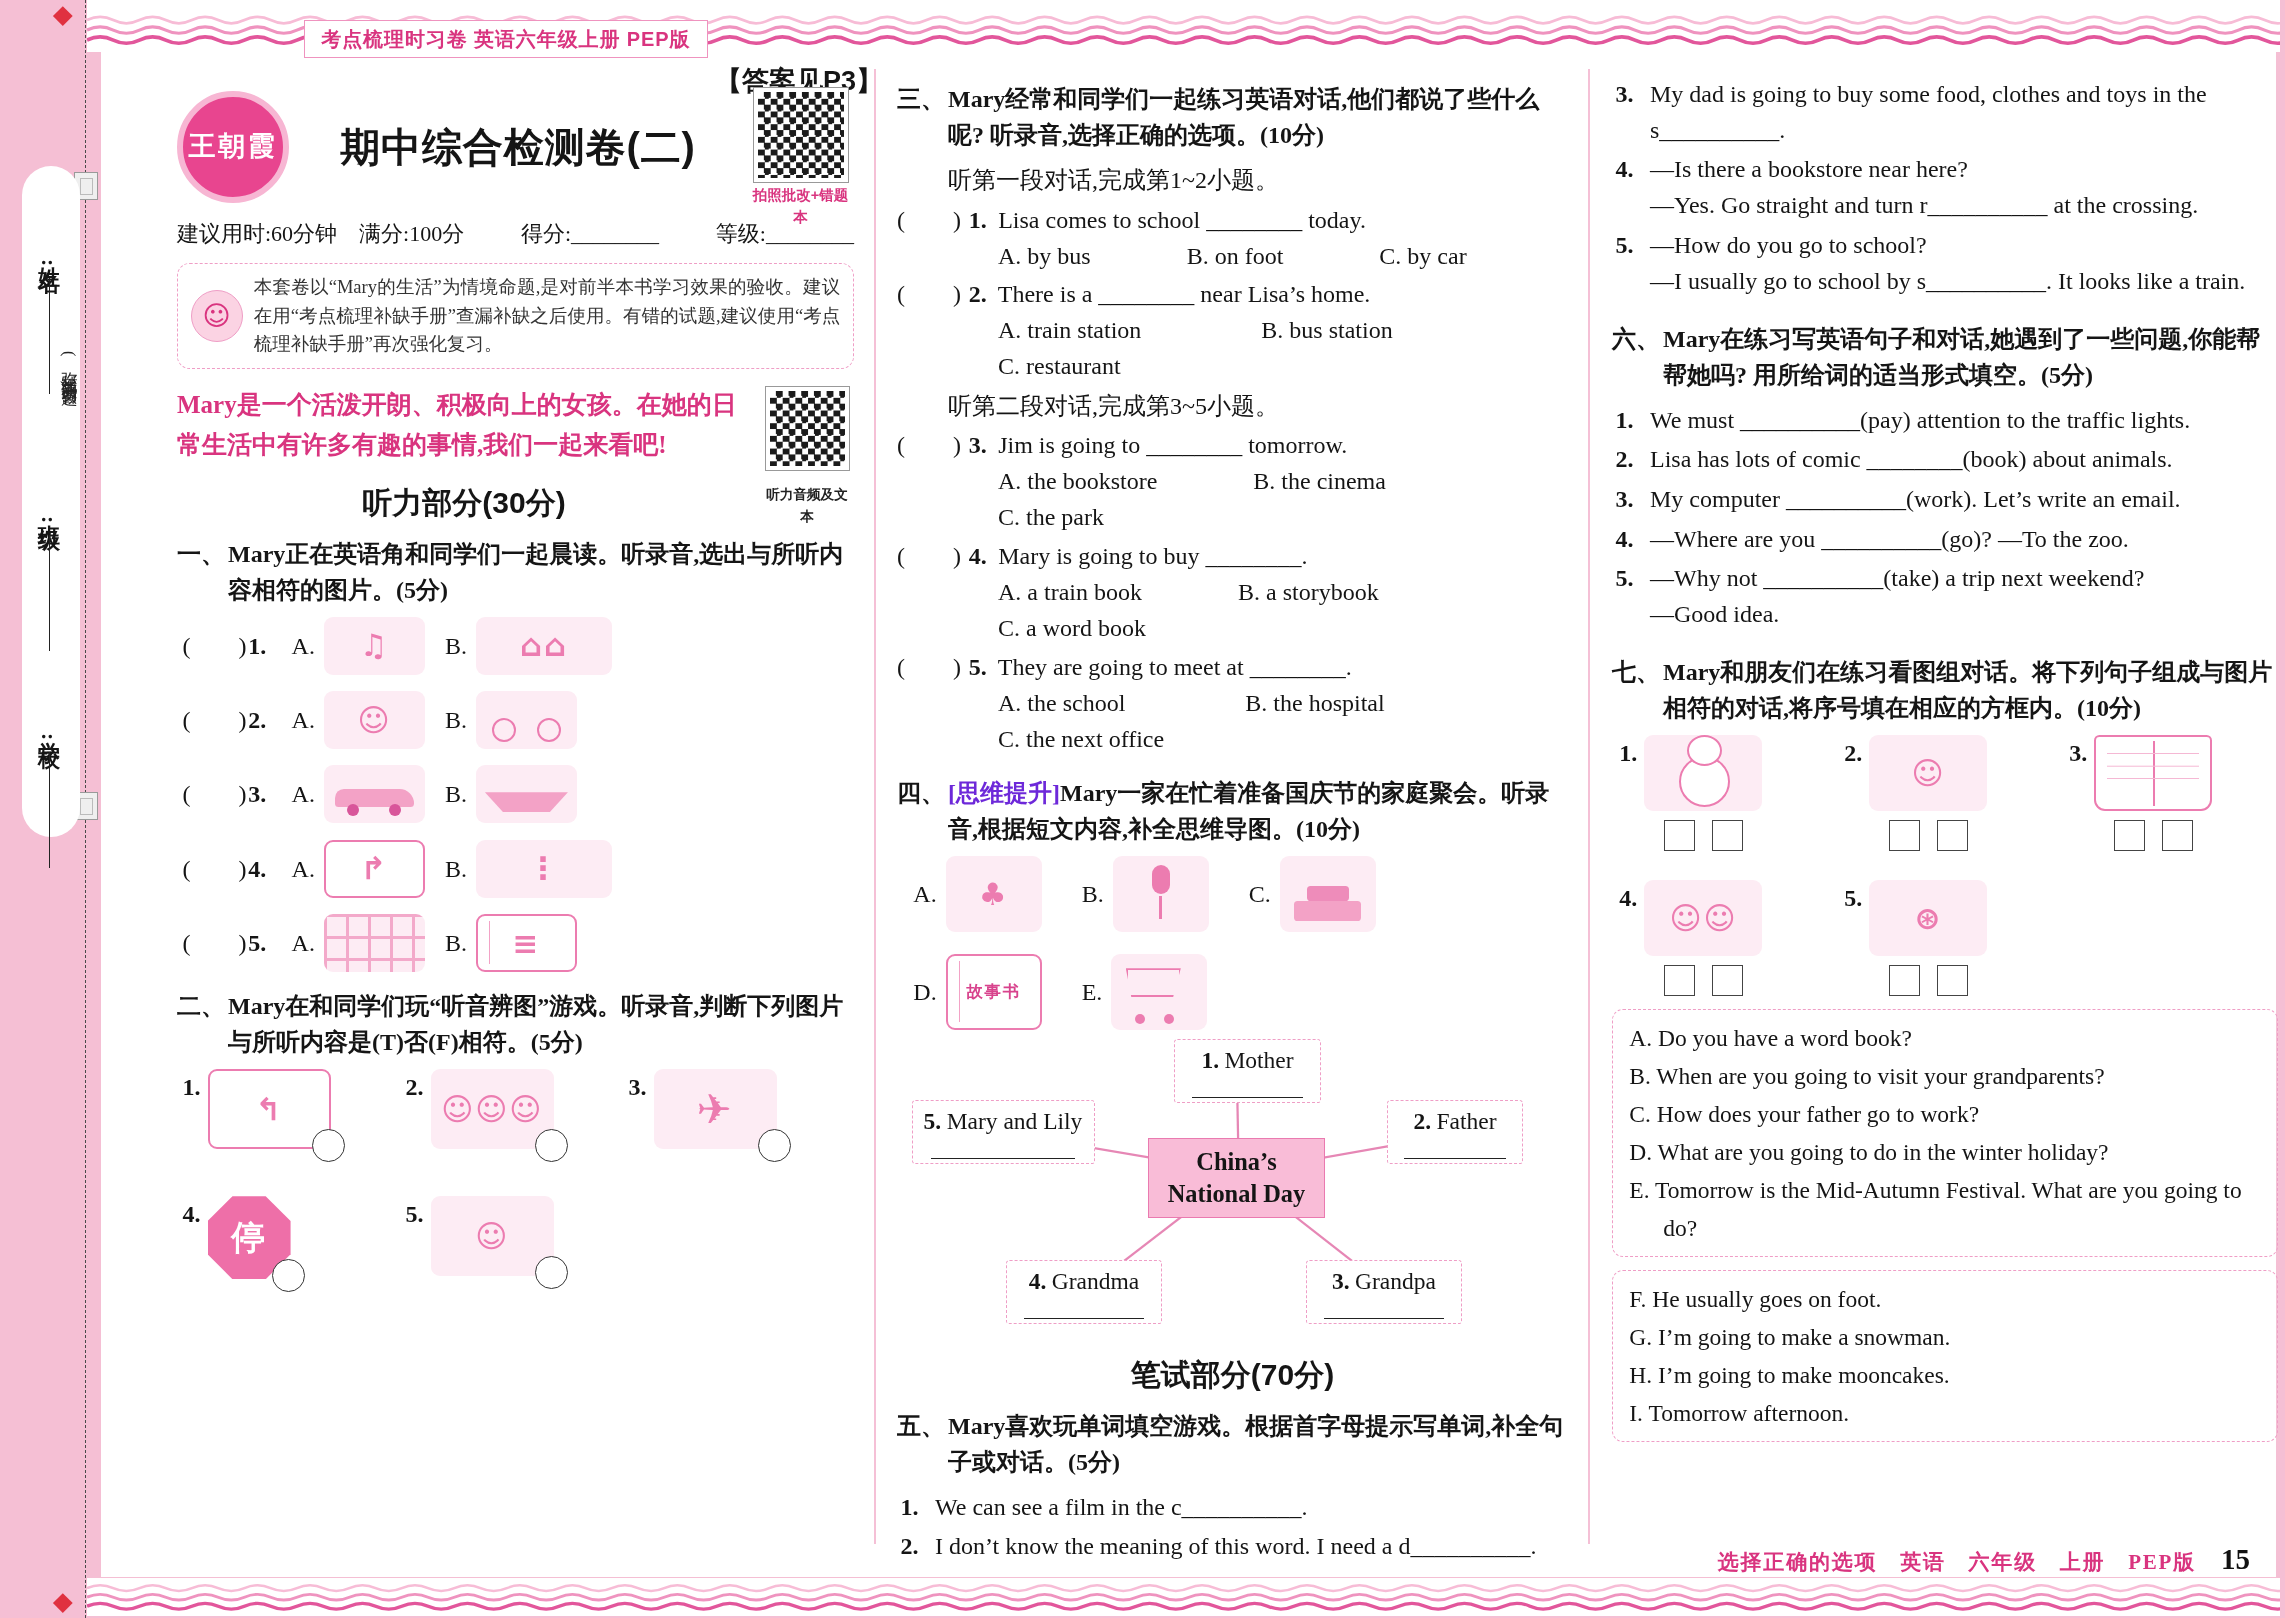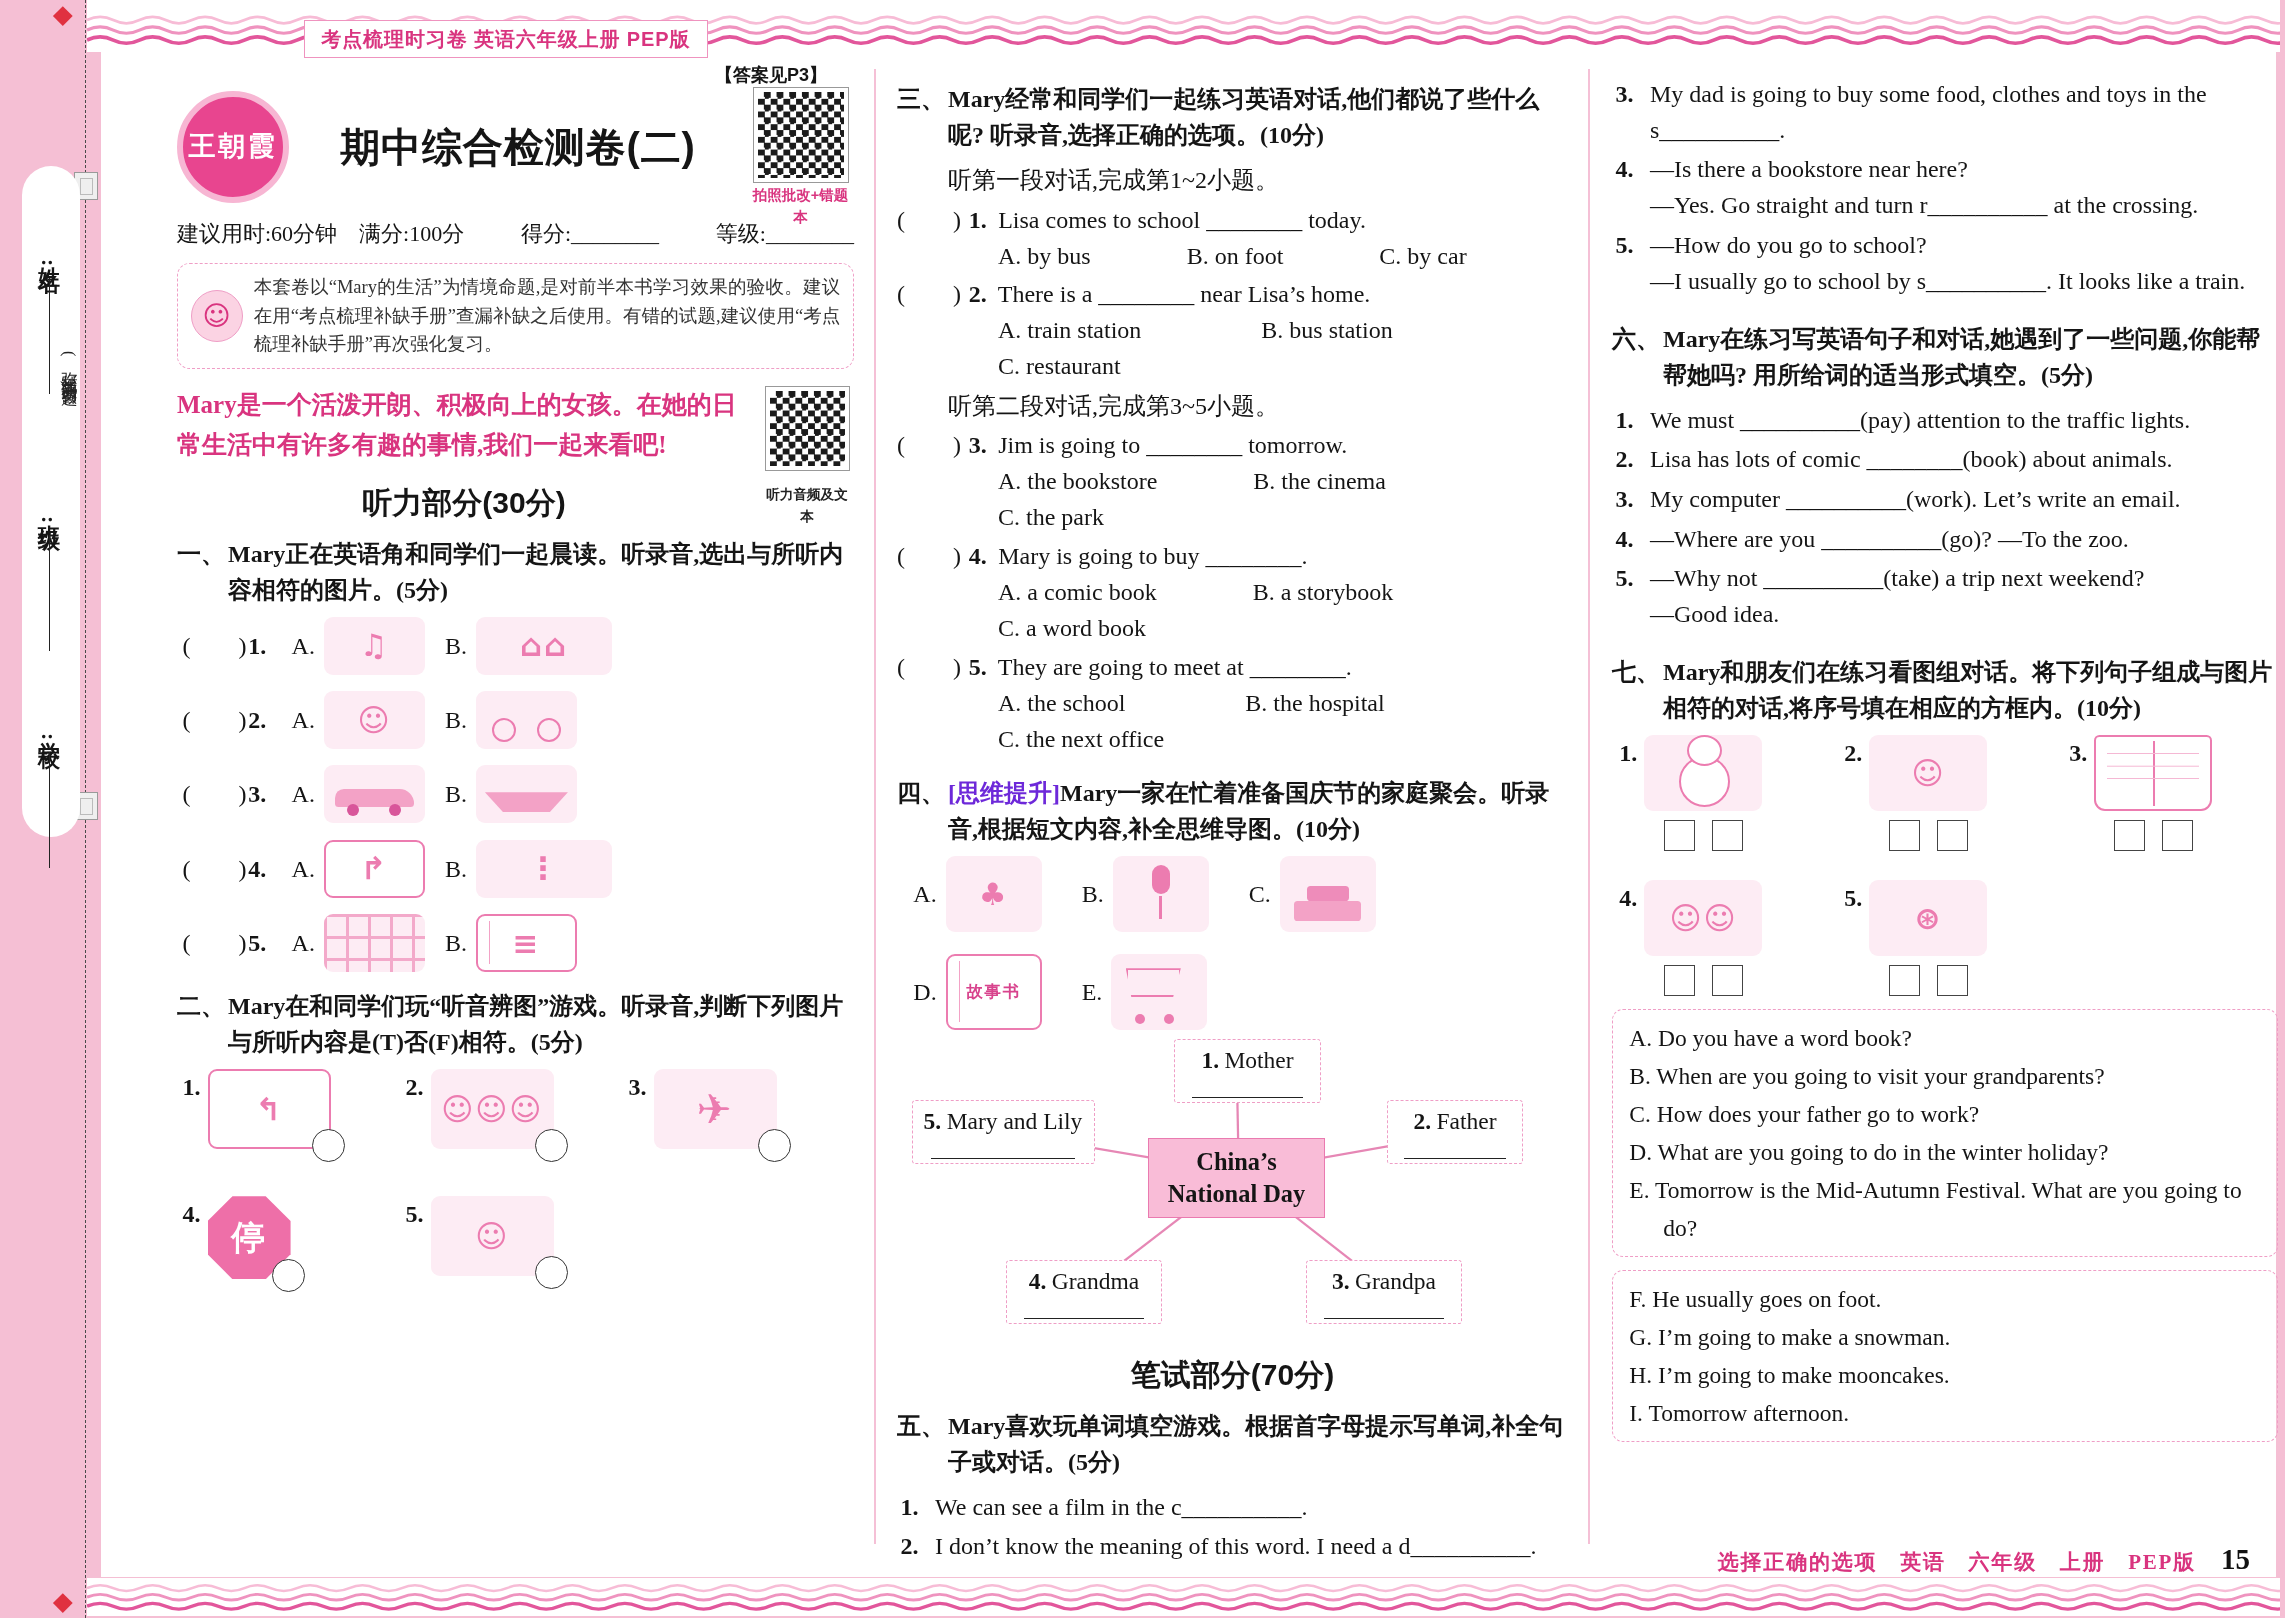--- a/index.html
+++ b/index.html
@@ -19,21 +19,21 @@
   .botstrip { position:absolute; left:87px; top:1578px; width:2193px; height:38px; background:#fff; }
   .botstrip svg { position:absolute; left:0; top:1.8px; width:100%; height:36px; }
   .paper { position:absolute; left:101px; top:52px; width:2175px; height:1525px; background:#fff; }
   .foldline { position:absolute; left:85px; top:0; height:1618px; border-left:1.8px dashed #4a4a4a; }
   .regmark { position:absolute; width:13.6px; height:13.6px; background:#e03140; transform:rotate(45deg); }
   .stamp { position:absolute; left:74px; width:24.4px; height:28px; border:1.8px solid #9a9a9a; background:#efefef; }
   .stamp::before { content:""; position:absolute; inset:4.5px; border:0.9px solid #bbb; }
 
   .headertab { position:absolute; left:304px; top:20px; background:#fff; border:1.8px solid #ef93bf;
     color:#d9347f; font-weight:bold; font-size:20px; padding:4.5px 16.3px; letter-spacing:0.9px; }
-  .ansref { position:absolute; left:715px; top:63px; font-size:18px; font-weight:bold; }
+  .ansref { position:absolute; left:715px; top:63px; font-size:27px; font-weight:bold; }
 
   .divider { position:absolute; top:69px; height:1475px; width:1.8px; background:#f5c0d6; }
 
   
   .sealband { position:absolute; left:22px; top:166px; width:58px; height:671px; background:#fff; border-radius:29px; }
   .vgroup { position:absolute; display:flex; flex-direction:column; align-items:center; }
   .vlabel { writing-mode:vertical-rl; font-size:22px; font-weight:bold; letter-spacing:4.5px; }
   .vline { width:0; height:116px; border-left:1.8px solid #222; margin-top:7.2px; }
   .sealnote { position:absolute; left:58px; top:351px; writing-mode:vertical-rl; font-size:16.3px; letter-spacing:2.7px; color:#222; }
 
@@ -394,21 +394,21 @@
     <div class="optline">A. the bookstore　　　　B. the cinema</div>
     <div class="optline">C. the park</div>
   </div>
 
   <div class="qblock">
     <div class="qline">
       <span class="paren">(　　)</span>
       <b class="qn">4.</b>
       <span>Mary is going to buy ________.</span>
     </div>
-    <div class="optline">A. a comic book　　　　B. a storybook</div>
+    <div class="optline">A. a train book　　　　B. a storybook</div>
     <div class="optline">C. a word book</div>
   </div>
 
   <div class="qblock">
     <div class="qline">
       <span class="paren">(　　)</span>
       <b class="qn">5.</b>
       <span>They are going to meet at ________.</span>
     </div>
     <div class="optline">A. the school　　　　　B. the hospital</div>

